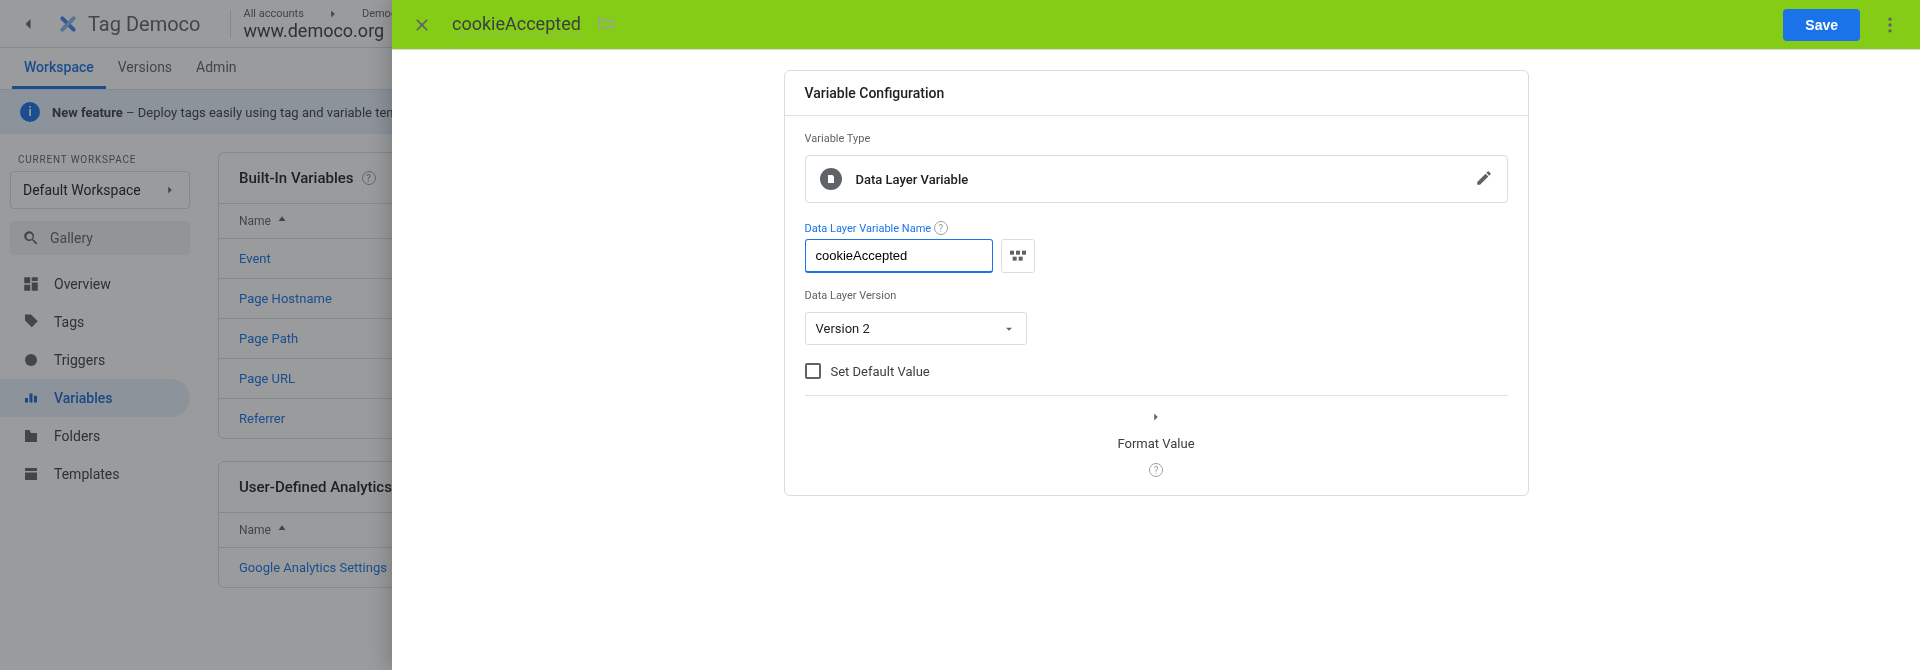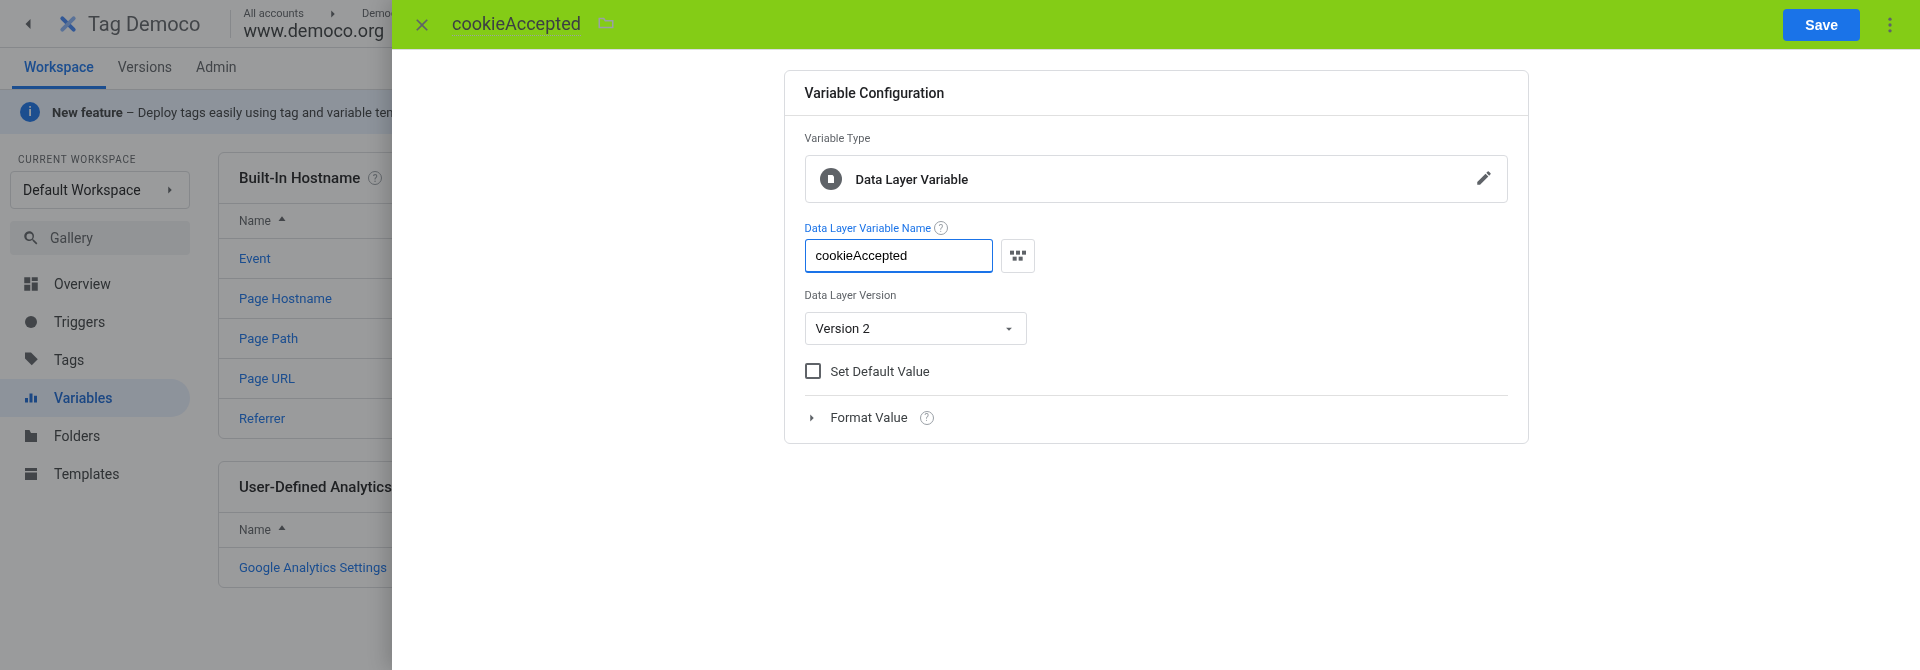--- a/index.html
+++ b/index.html
@@ -63,21 +63,21 @@
 .vtype-name { font-size: 13px; font-weight: 500; }
 .pencil { margin-left: auto; color: #5f6368; }
 .pencil svg { width: 18px; height: 18px; fill: currentColor; }
 .float-label { font-size: 11px; color: #1a73e8; margin-bottom: 4px; }
 .input-row { display: flex; align-items: stretch; gap: 8px; margin-bottom: 16px; }
 .text-input { width: 188px; border: 1px solid #1a73e8; border-bottom: 2px solid #1a73e8; border-radius: 3px; padding: 8px 10px; font-size: 13px; outline: none; }
 .brick-btn { width: 34px; border: 1px solid #dadce0; border-radius: 3px; background: #fff; display: flex; align-items: center; justify-content: center; cursor: pointer; color: #5f6368; }
 .select { width: 222px; border: 1px solid #dadce0; border-radius: 3px; padding: 8px 10px; font-size: 13px; display: flex; align-items: center; justify-content: space-between; cursor: pointer; margin-bottom: 18px; }
 .check-row { display: flex; align-items: center; gap: 10px; font-size: 13px; color: #3c4043; padding-bottom: 16px; border-bottom: 1px solid #e0e0e0; }
 .checkbox { width: 16px; height: 16px; border: 2px solid #5f6368; border-radius: 2px; }
-.expand-row { display: flex; align-items: center; gap: 12px; padding: 14px 0 18px; font-size: 13px; color: #3c4043; cursor: pointer; }
+.expand-row { display: flex; align-items: center; gap: 12px; padding: 14px 0 18px; font-size: 13px; color: #3c4043; cursor: pointer; flex-direction: column; }
 .help { width: 14px; height: 14px; border: 1px solid #9aa0a6; border-radius: 50%; display: inline-flex; align-items: center; justify-content: center; font-size: 10px; color: #9aa0a6; }
 .chev { width: 14px; height: 14px; fill: #5f6368; }
 </style>
 </head>
 <body>
 
 <div class="bg">
   <div class="appbar">
     <button class="icon-btn">
         <svg viewBox="0 0 24 24">
@@ -134,29 +134,29 @@
         <span>Gallery</span>
       </div>
       <div class="nav-item">
           <svg viewBox="0 0 24 24">
             <path d="M3 3h8v8H3zM13 3h8v5h-8zM13 10h8v11h-8zM3 13h8v8H3z"></path>
           </svg>
           <span>Overview</span>
         </div>
       <div class="nav-item">
           <svg viewBox="0 0 24 24">
+            <path d="M21 11l-9-9H4v8l9 9 8-8z"></path>
+          </svg>
+          <span>Tags</span>
+        </div>
+      <div class="nav-item">
+          <svg viewBox="0 0 24 24">
             <circle cx="12" cy="12" r="8"></circle>
           </svg>
           <span>Triggers</span>
-        </div>
-      <div class="nav-item">
-          <svg viewBox="0 0 24 24">
-            <path d="M21 11l-9-9H4v8l9 9 8-8z"></path>
-          </svg>
-          <span>Tags</span>
         </div>
       <div class="nav-item active">
           <svg viewBox="0 0 24 24">
             <path d="M4 18h4v-6H4v6zm6 0h4V6h-4v12zm6 0h4v-9h-4v9z"></path>
           </svg>
           <span>Variables</span>
         </div>
       <div class="nav-item">
           <svg viewBox="0 0 24 24">
             <path d="M10 4H4v16h16V8h-8l-2-4z"></path>
@@ -167,21 +167,21 @@
           <svg viewBox="0 0 24 24">
             <path d="M4 4h16v4H4zM4 10h16v10H4z"></path>
           </svg>
           <span>Templates</span>
         </div>
     </div>
 
     <div class="main">
       <div class="card">
         <div class="card-head">
-            <span>Built-In Hostname</span>
+            <span>Built-In Variables</span>
             <span class="help">?</span>
           </div>
         <div class="thead">
             <span>Name</span>
             <svg class="chev" viewBox="0 0 24 24">
               <path d="M12 4l-6 8h12z"></path>
             </svg>
           </div>
         <div class="row">Event</div>
         <div class="row">Page Hostname</div>

